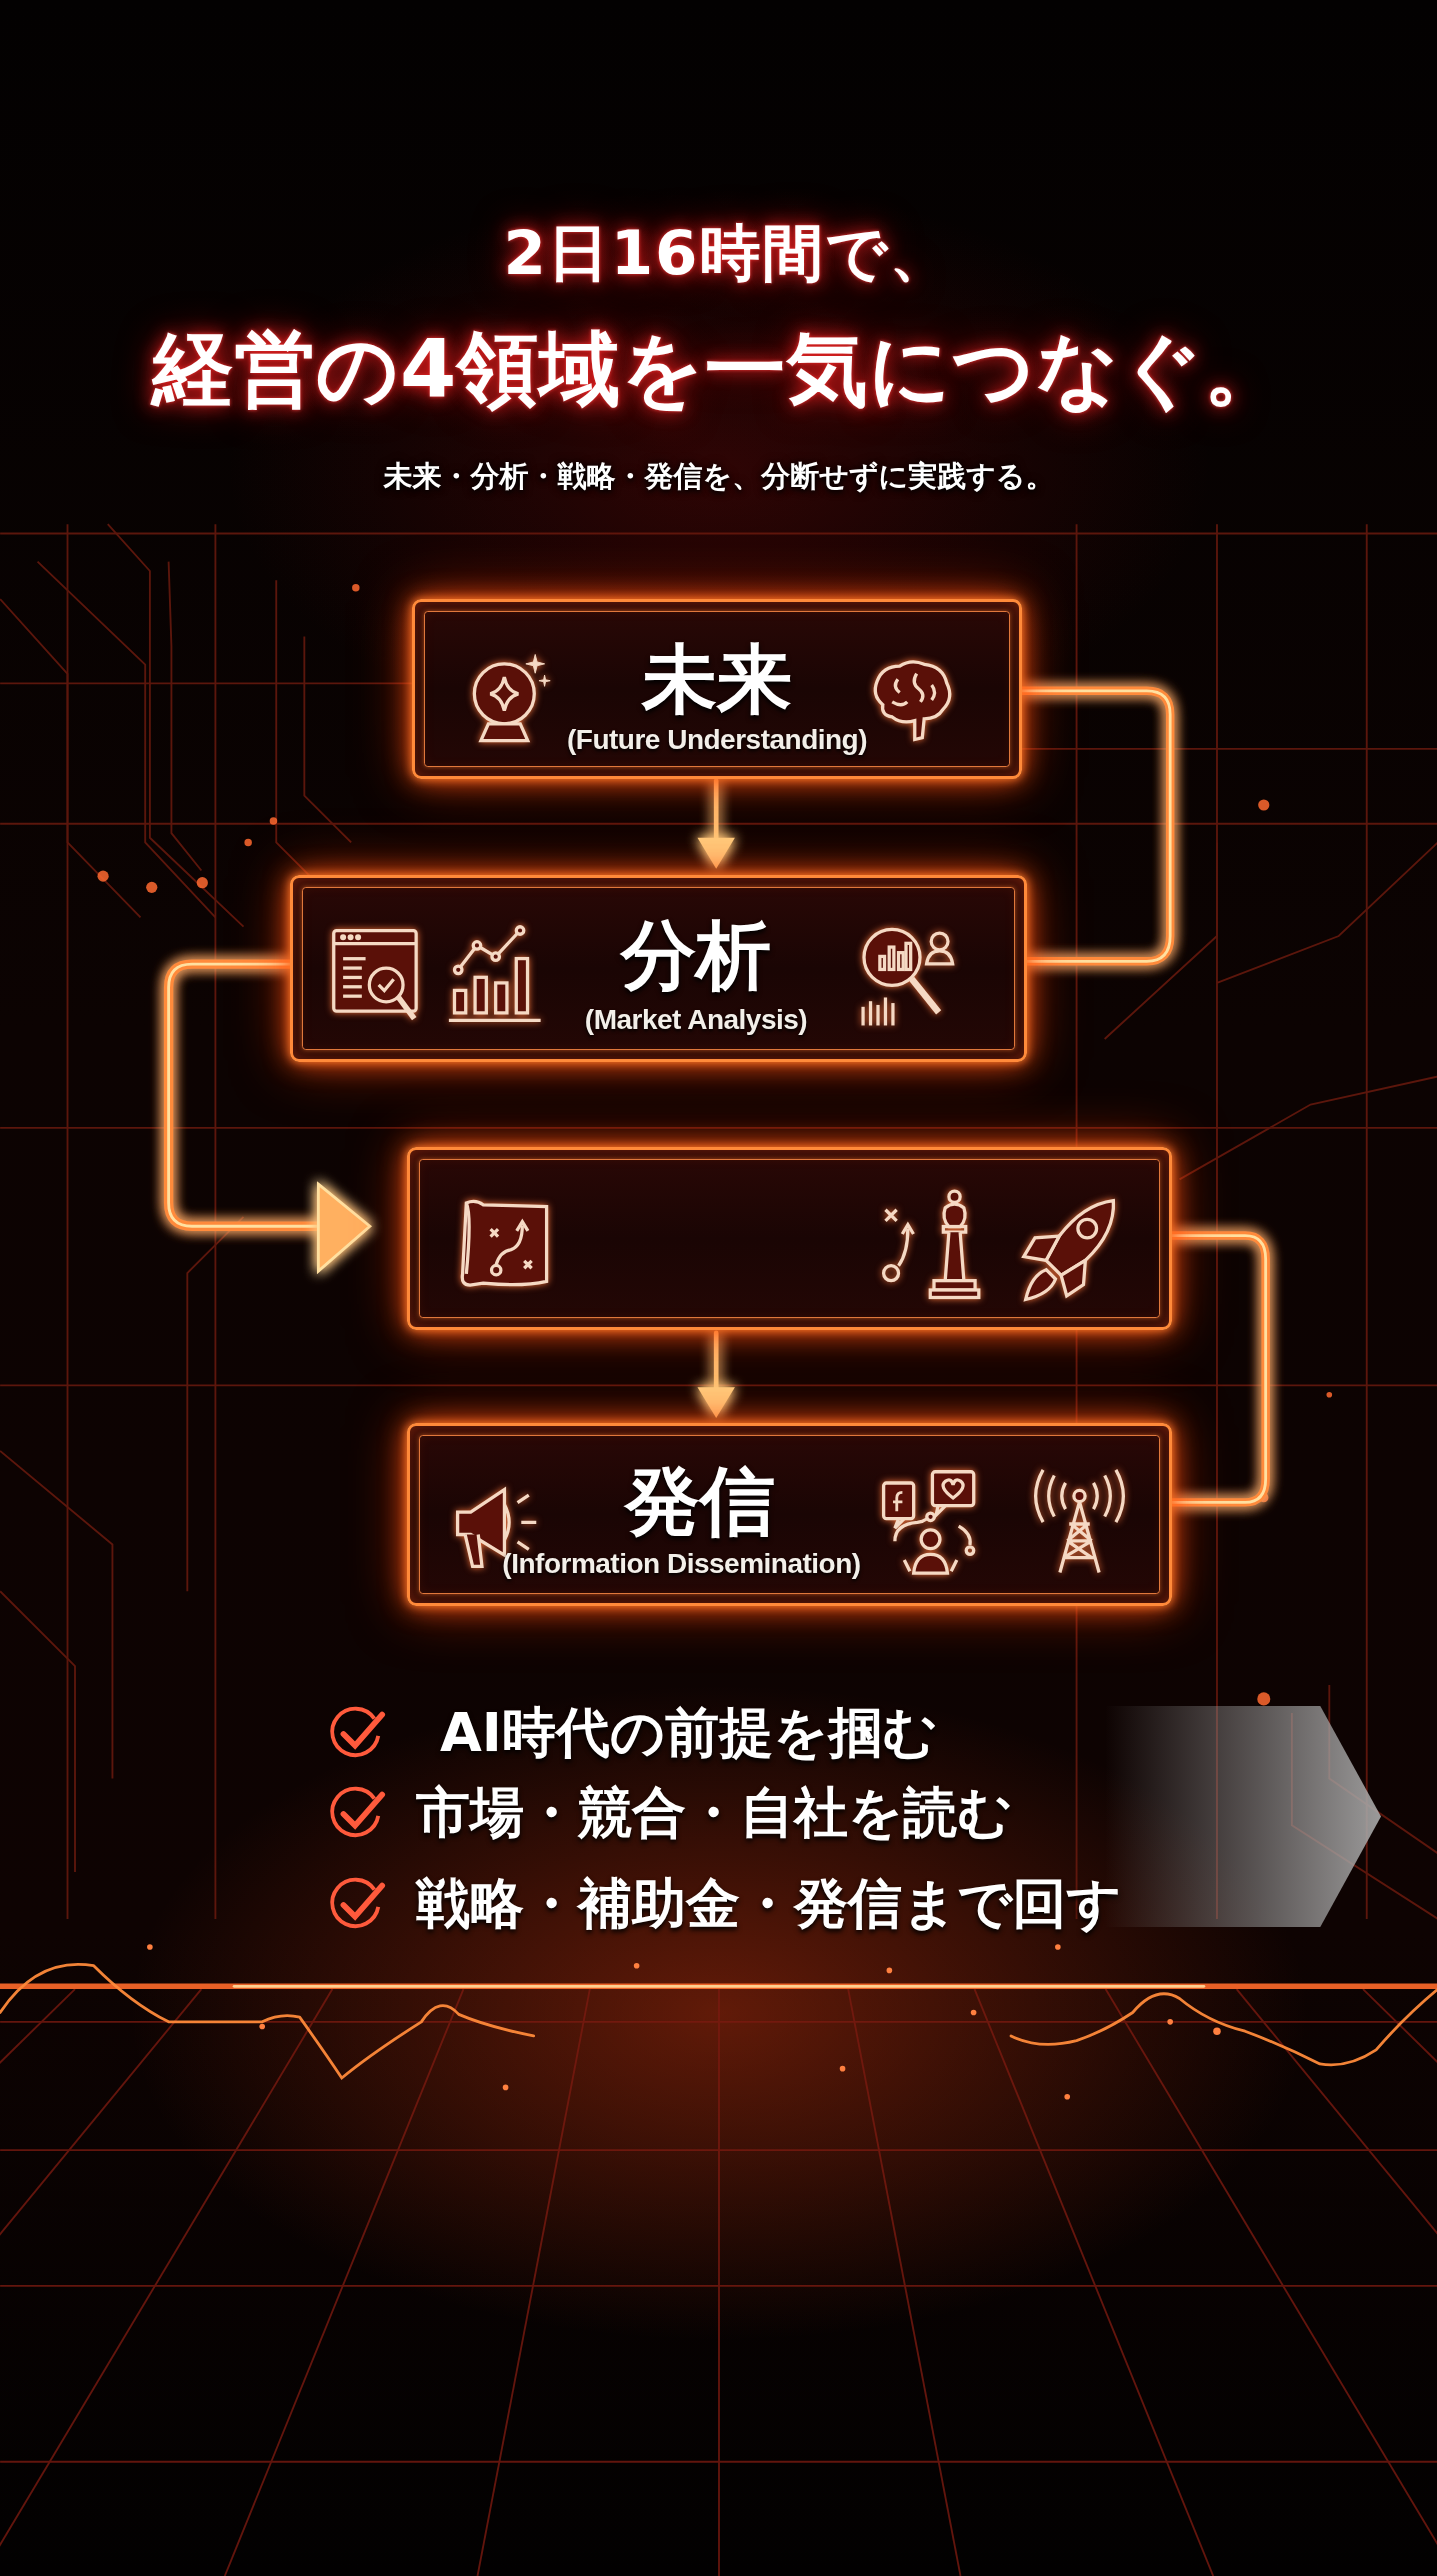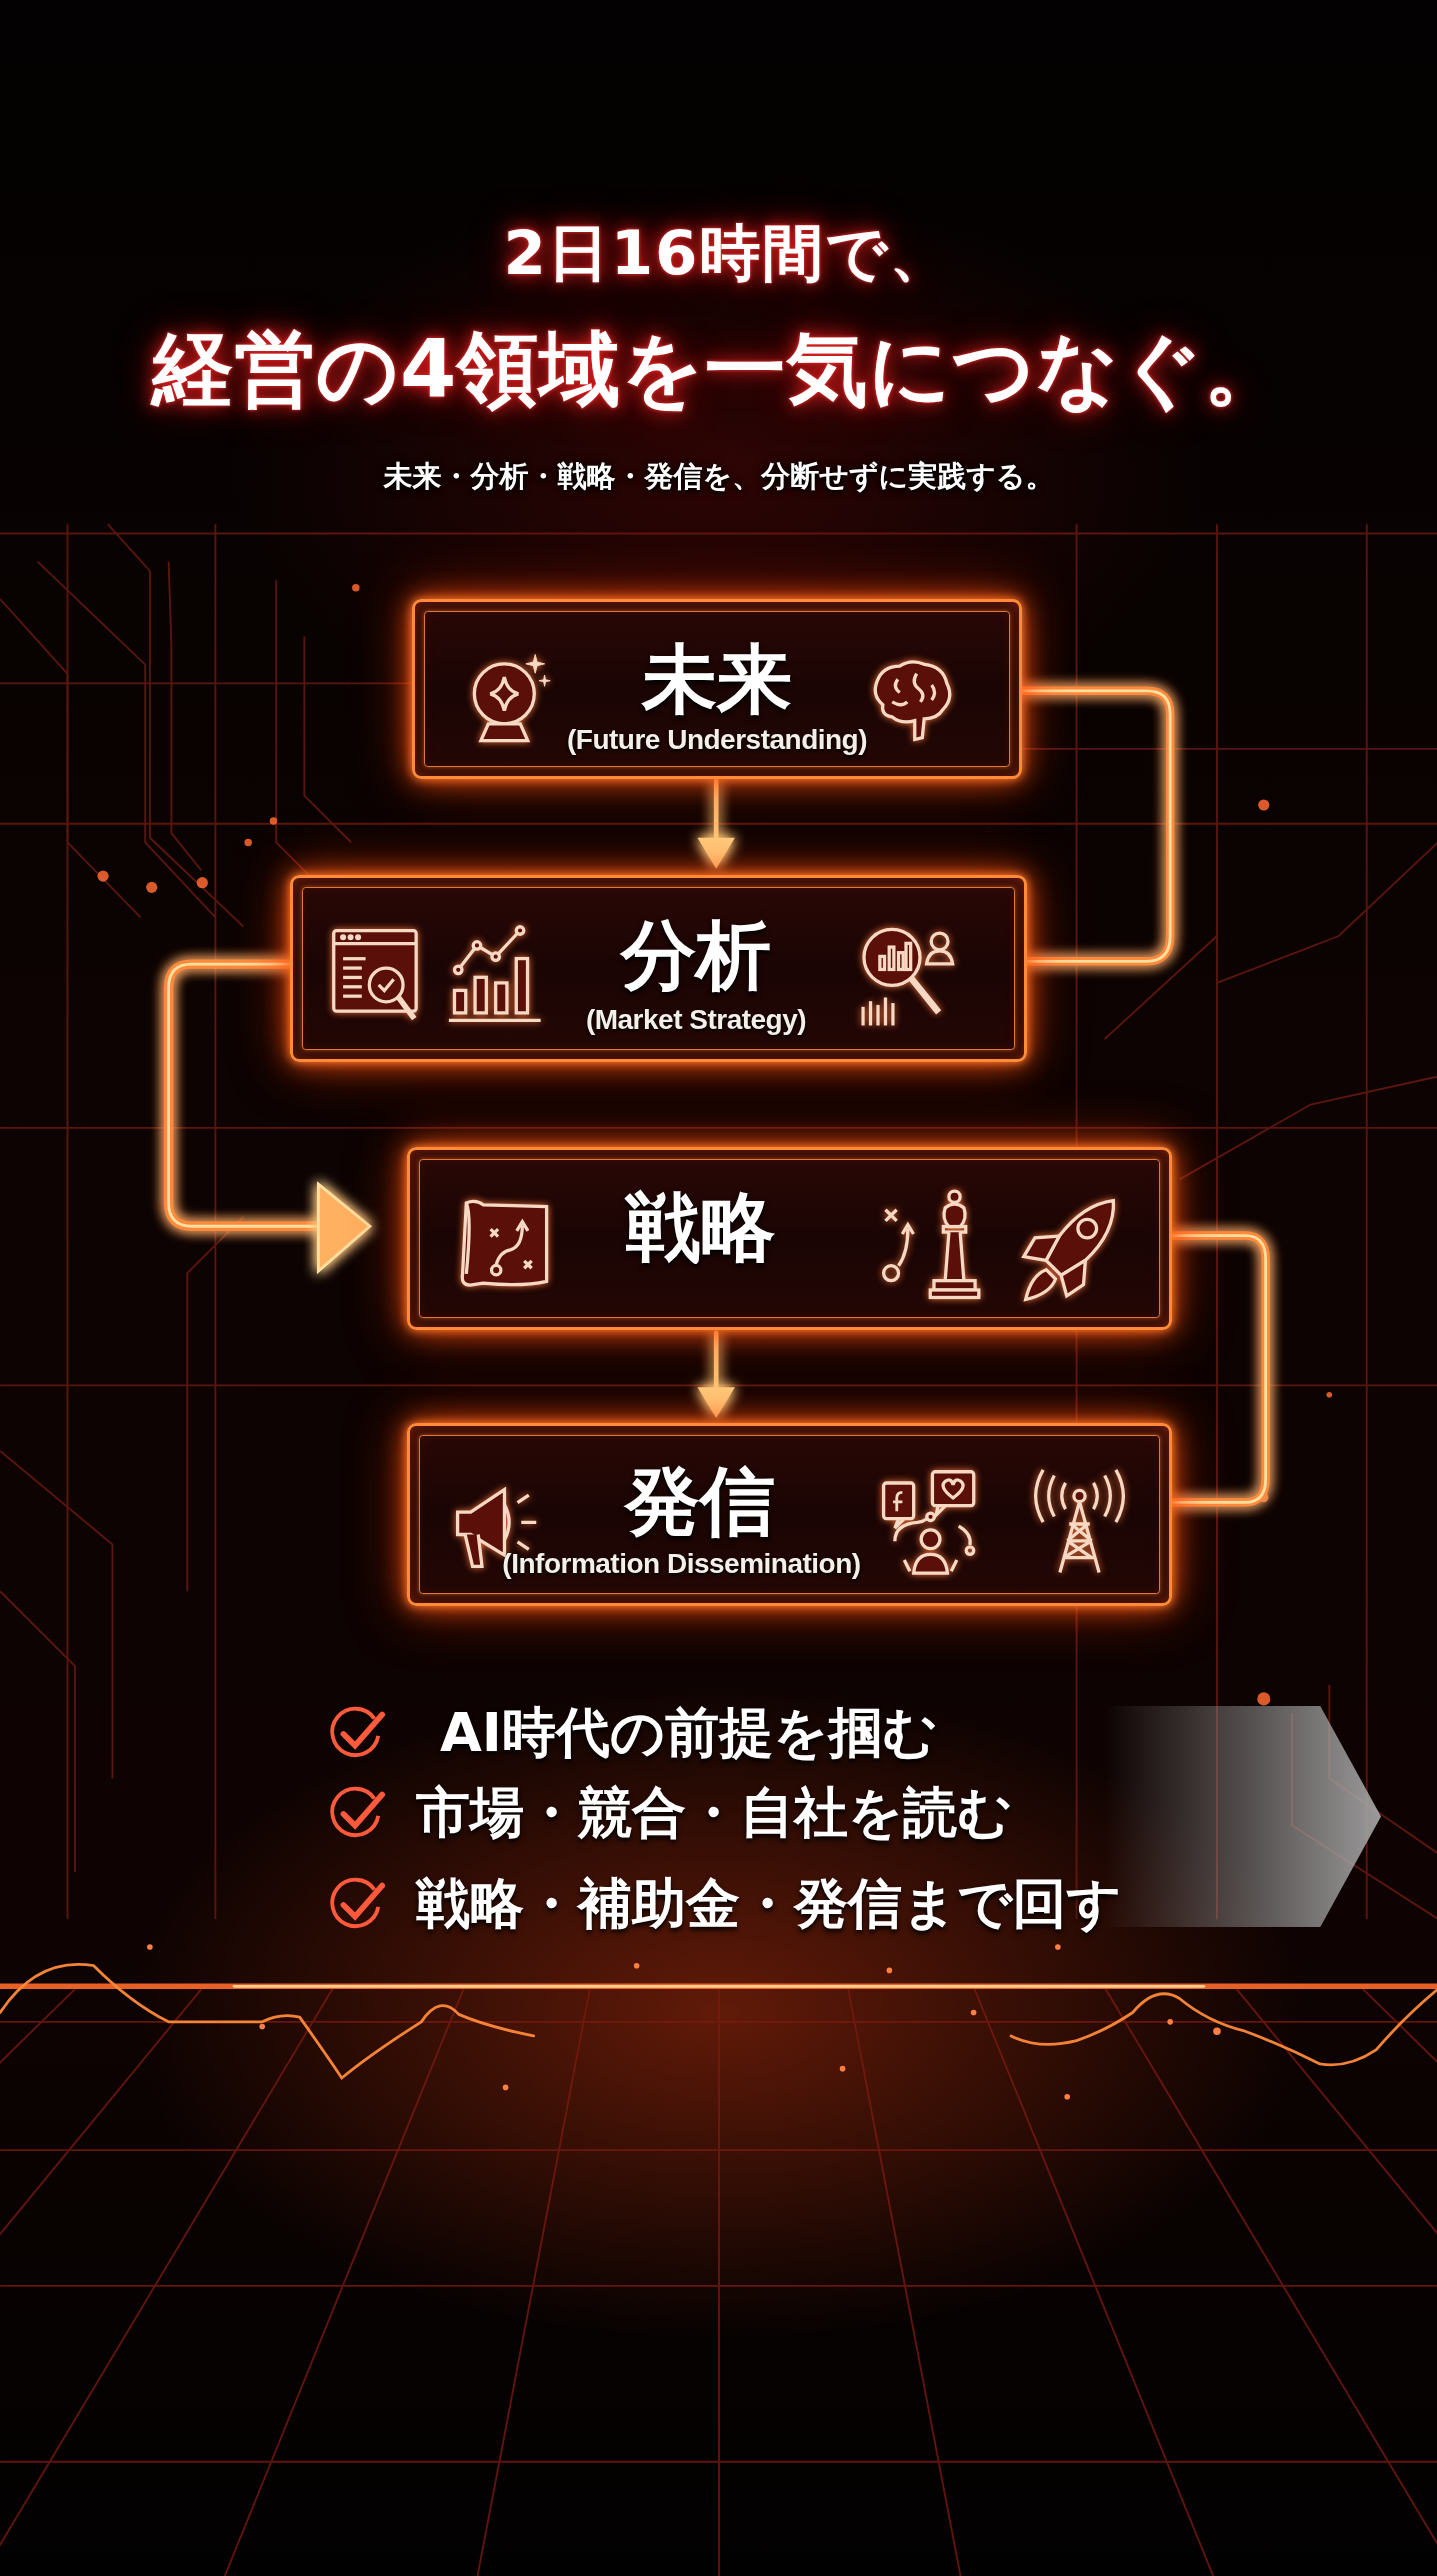--- a/index.html
+++ b/index.html
@@ -215,21 +215,21 @@
         <rect x="74" y="38" width="12" height="58" fill="#5a1008"></rect>
       <line x1="2" y1="104" x2="100" y2="104"></line>
       <polyline points="12,50 32,24 52,36 78,8"></polyline>
       <circle cx="12" cy="50" r="4" fill="#5a1008"></circle>
         <circle cx="32" cy="24" r="4" fill="#5a1008"></circle>
         <circle cx="52" cy="36" r="4" fill="#5a1008"></circle>
         <circle cx="78" cy="8" r="4" fill="#5a1008"></circle>
     </svg>
   </div>
   <div class="box-title" style="top:28px; left:75px;">分析</div>
-  <div class="box-en" style="top:126px; left:75px;">(Market Strategy)</div>
+  <div class="box-en" style="top:126px; left:75px;">(Market Analysis)</div>
   <div class="icon" style="left:557px; top:37px;">
     <svg width="112" height="122" viewBox="0 0 120 130" fill="none" stroke="#f5d9c4" stroke-width="3.5">
       <circle cx="45" cy="45" r="30" fill="#5a1008"></circle>
       <rect x="32" y="44" width="5" height="14"></rect>
         <rect x="42" y="34" width="5" height="24"></rect>
         <rect x="52" y="40" width="5" height="18"></rect>
         <rect x="60" y="30" width="5" height="28"></rect>
       <line x1="66" y1="68" x2="95" y2="104" stroke-width="7"></line>
       <circle cx="96" cy="28" r="9"></circle>
         <path d="M82,52 Q84,38 96,38 Q108,38 110,52Z"></path>
@@ -246,21 +246,20 @@
   <div class="icon" style="left:47px; top:47px;">
     <svg width="98" height="94" viewBox="0 0 105 100" fill="#5a1008" stroke="#f5d9c4" stroke-width="3.5">
       <path d="M10,6 Q20,2 28,8 L96,10 L96,90 Q70,96 28,92 L14,94 Q4,94 6,82 L10,6Z"></path>
       <path d="M10,6 Q16,20 10,82" fill="none"></path>
       <path d="M36,34 l8,8 m0,-8 l-8,8 M72,68 l8,8 m0,-8 l-8,8" fill="none"></path>
       <circle cx="42" cy="78" r="5"></circle>
       <path d="M42,72 Q46,58 58,56 Q70,52 70,30" fill="none"></path>
       <path d="M64,36 L70,26 L76,36" fill="none"></path>
     </svg>
   </div>
-  <div class="box-title" style="top:28px; right:auto; left:136px; width:309px;">戦略</div>
   <div class="icon" style="left:468px; top:37px;">
     <svg width="112" height="122" viewBox="0 0 120 130" fill="none" stroke="#f5d9c4" stroke-width="3.5">
       <path d="M8,24 l12,12 m0,-12 l-12,12"></path>
       <circle cx="14" cy="92" r="8"></circle>
       <path d="M22,84 Q32,70 32,44"></path>
         <path d="M26,50 L32,40 L38,50"></path>
       <circle cx="82" cy="10" r="6" fill="#5a1008"></circle>
       <path d="M72,22 Q82,14 92,22 Q96,34 88,42 L76,42 Q68,34 72,22Z" fill="#5a1008"></path>
       <rect x="70" y="42" width="24" height="6"></rect>
       <path d="M76,48 L72,100 L92,100 L88,48" fill="#5a1008"></path>

